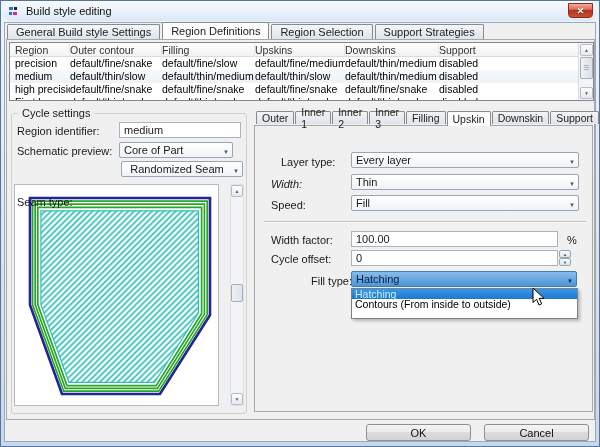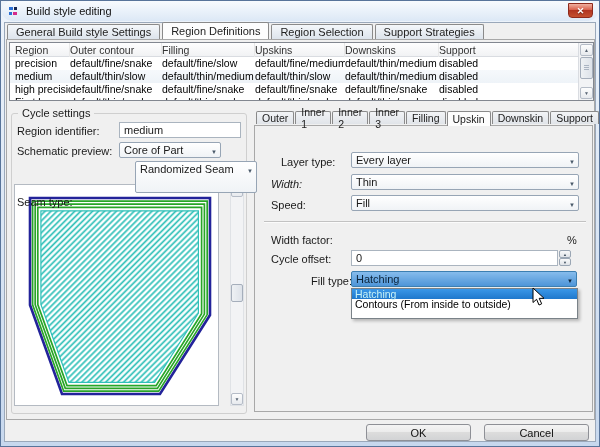--- a/index.html
+++ b/index.html
@@ -170,26 +170,26 @@
         </div>
     </div>
   </div>
 
   <div class="groupbox">
     <span class="grouplabel">Cycle settings</span>
   </div>
   <span class="flabel" style="left:16px;top:124px;">Region identifier:</span>
   <div class="input" style="left:118px;top:121px;width:122px;height:16px;">medium</div>
   <span class="flabel" style="left:16px;top:144px;">Schematic preview:</span>
-  <div class="combo" style="left:118px;top:141px;width:102px;height:16px;">
+  <div class="combo" style="left:118px;top:141px;width:114px;height:16px;">
     <span>Core of Part</span>
     <span class="arr">▼</span>
   </div>
   <span class="flabel" style="left:16px;top:163px;margin-top:32px;">Seam type:</span>
-  <div class="combo" style="left:134px;top:160px;width:122px;height:32px;">
+  <div class="combo" style="left:120px;top:160px;width:122px;height:16px;text-align:center;">
     <span>Randomized Seam</span>
     <span class="arr">▼</span>
   </div>
 
   <div class="canvas">
     <svg width="205" height="222" viewBox="0 0 205 222">
       <defs>
         <pattern id="hatch" width="4.2" height="4.2" patternUnits="userSpaceOnUse" patternTransform="rotate(-45)">
           <rect width="4.2" height="4.2" fill="#ffffff"></rect>
           <line x1="0" y1="2" x2="4.2" y2="2" stroke-width="1.7" stroke="#2fc0b8"></line>
@@ -252,20 +252,21 @@
   </div>
   <span class="flabel" style="left:270px;top:198px;">Speed:</span>
   <div class="combo" style="left:350px;top:194px;width:228px;height:16px;">
     <span>Fill</span>
     <span class="arr">▼</span>
   </div>
 
   <div class="sep"></div>
 
   <span class="flabel" style="left:270px;top:233px;">Width factor:</span>
+  <div class="input" style="left:350px;top:230px;width:207px;height:16px;">100.00</div>
   <span class="flabel" style="left:566px;top:233px;">%</span>
 
   <span class="flabel" style="left:270px;top:252px;">Cycle offset:</span>
   <div class="input" style="left:350px;top:249px;width:207px;height:16px;">0</div>
   <div class="spin">
     <div class="spinb">
         <span>▲</span>
       </div>
     <div class="spinb">
         <span>▼</span>

